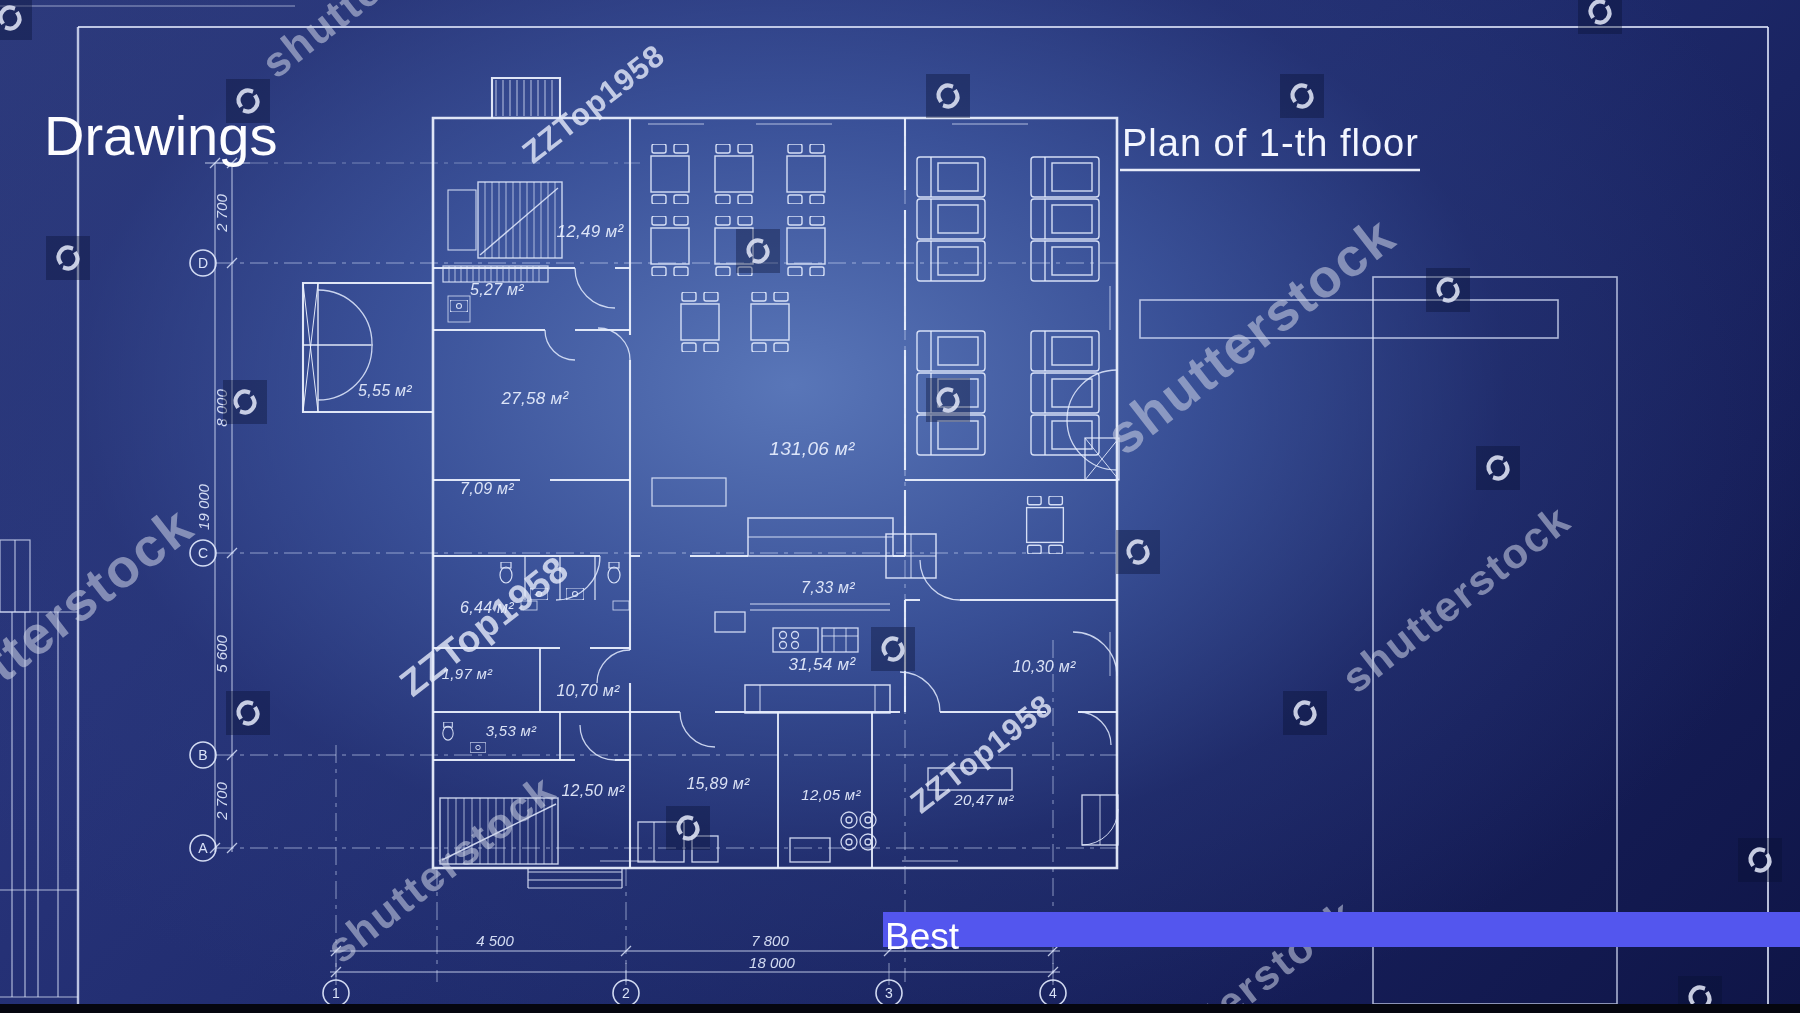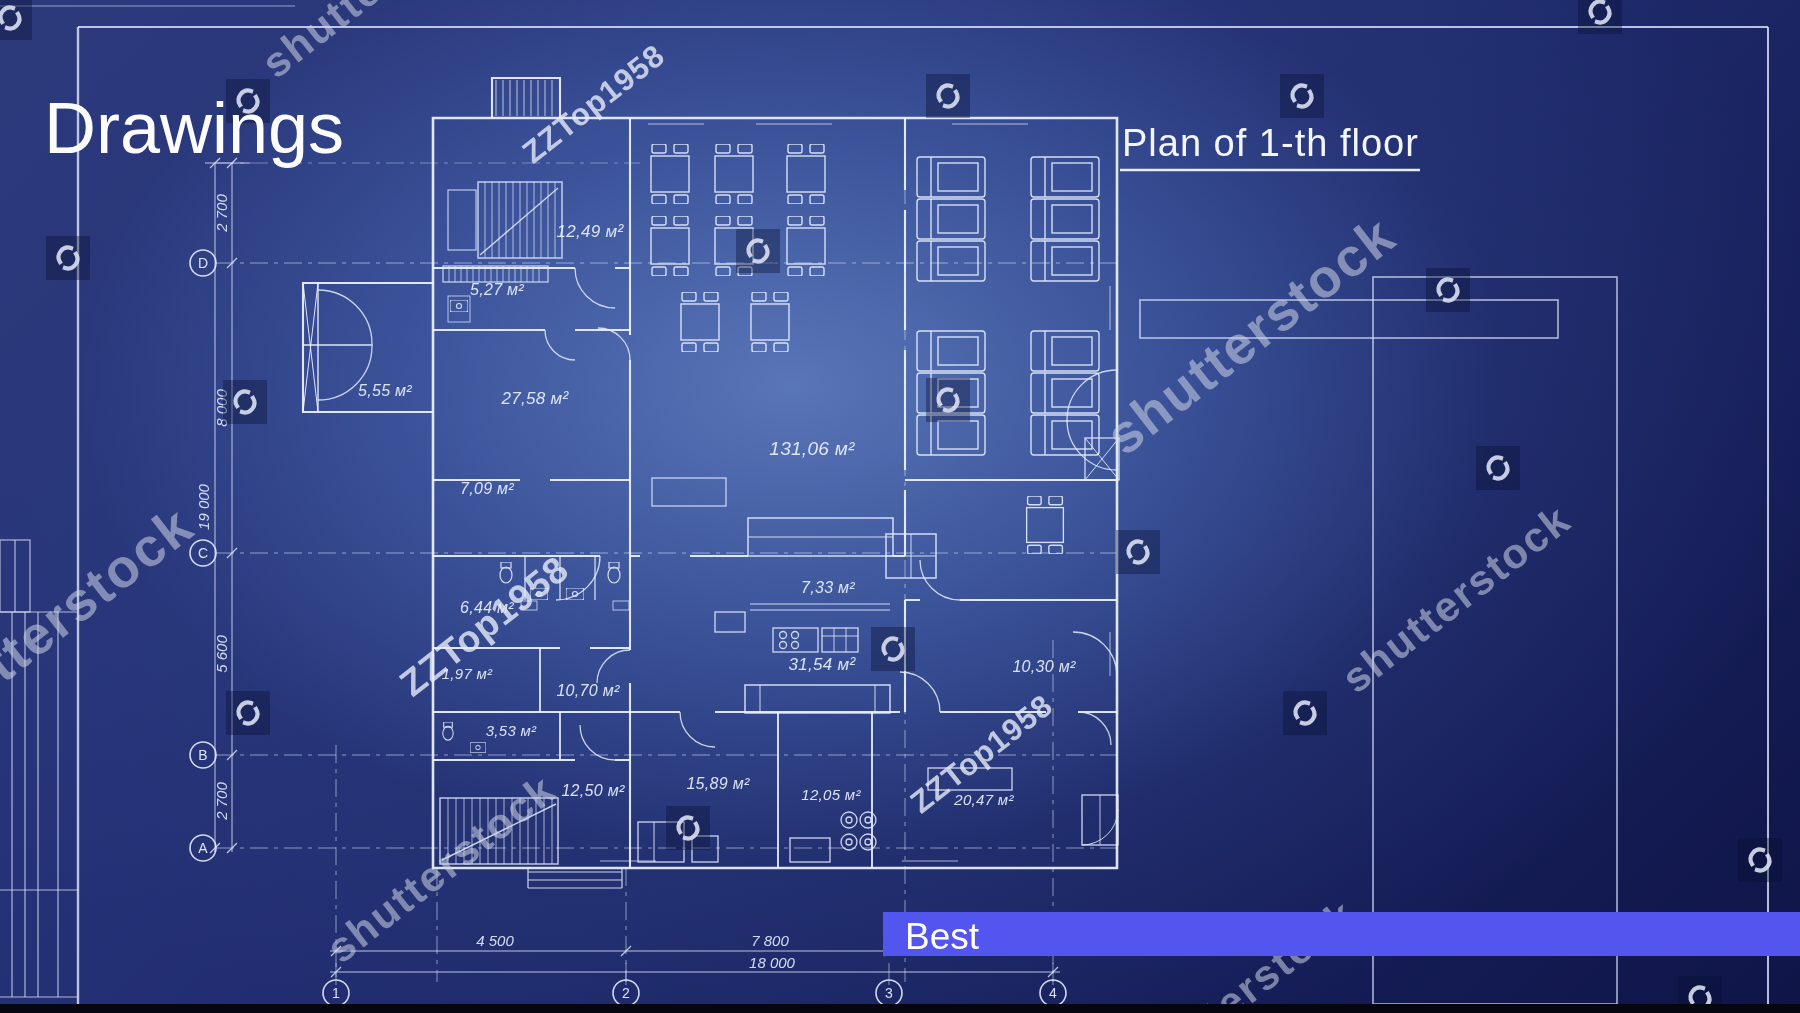--- a/index.html
+++ b/index.html
@@ -6,27 +6,27 @@
   .stage{
     position:relative;width:1800px;height:1013px;overflow:hidden;
     font-family:"Liberation Sans",sans-serif;
     background:
       radial-gradient(1050px 700px at 44% 38%, rgba(92,122,188,.95), rgba(64,90,162,.78) 38%, rgba(42,58,124,.42) 68%, rgba(0,0,0,0) 100%),
       linear-gradient(135deg,#2d3a7c 0%,#273379 28%,#1e2a6b 55%,#161e59 78%,#0f1547 100%);
   }
   .photo{position:absolute;inset:0;filter:blur(.45px);}
   svg{position:absolute;inset:0;}
   .slide-title{
-    position:absolute;left:44px;top:92px;font-size:72px;line-height:1;
+    position:absolute;left:44px;top:108px;font-size:56px;line-height:1;
     color:#fdfdff;letter-spacing:0;font-weight:400;white-space:nowrap;
   }
   .banner{
-    position:absolute;left:883px;top:912px;right:0;height:44px;
+    position:absolute;left:883px;top:912px;right:0;height:35px;
     background:#5356ee;color:#ffffff;font-size:37px;line-height:50px;
-    padding-left:22px;box-sizing:border-box;white-space:nowrap;
+    padding-left:2px;box-sizing:border-box;white-space:nowrap;
   }
   .bottom-strip{position:absolute;left:0;bottom:0;width:100%;height:9px;background:#05060f;}
   text{font-family:"Liberation Sans",sans-serif;}
   .roomlbl{fill:#e9f0ff;fill-opacity:.92;font-style:italic;letter-spacing:.3px;}
   .dimlbl{fill:#e4ecff;fill-opacity:.9;font-style:italic;}
   .bubtxt{fill:#e4ecff;fill-opacity:.95;}
   .wm-brand{fill:#cdd3e6;fill-opacity:.55;font-weight:bold;letter-spacing:2px;}
   .wm-user{fill:#e6ebfa;fill-opacity:.8;font-weight:bold;letter-spacing:1px;}
 </style>
 </head>

